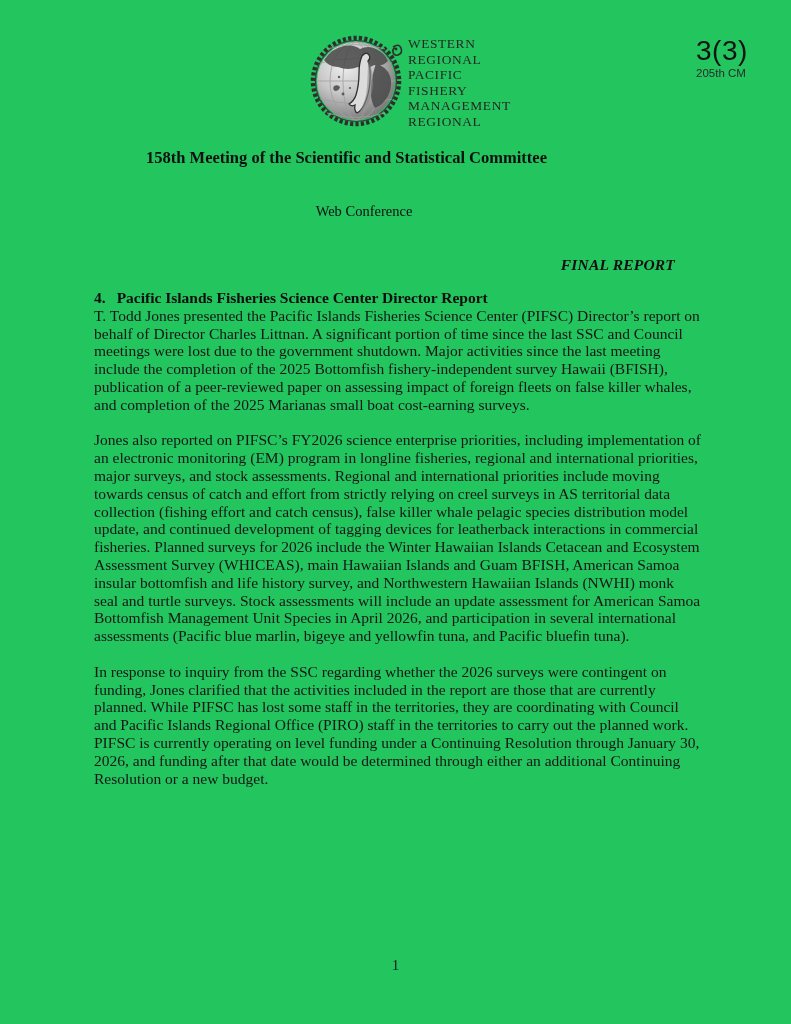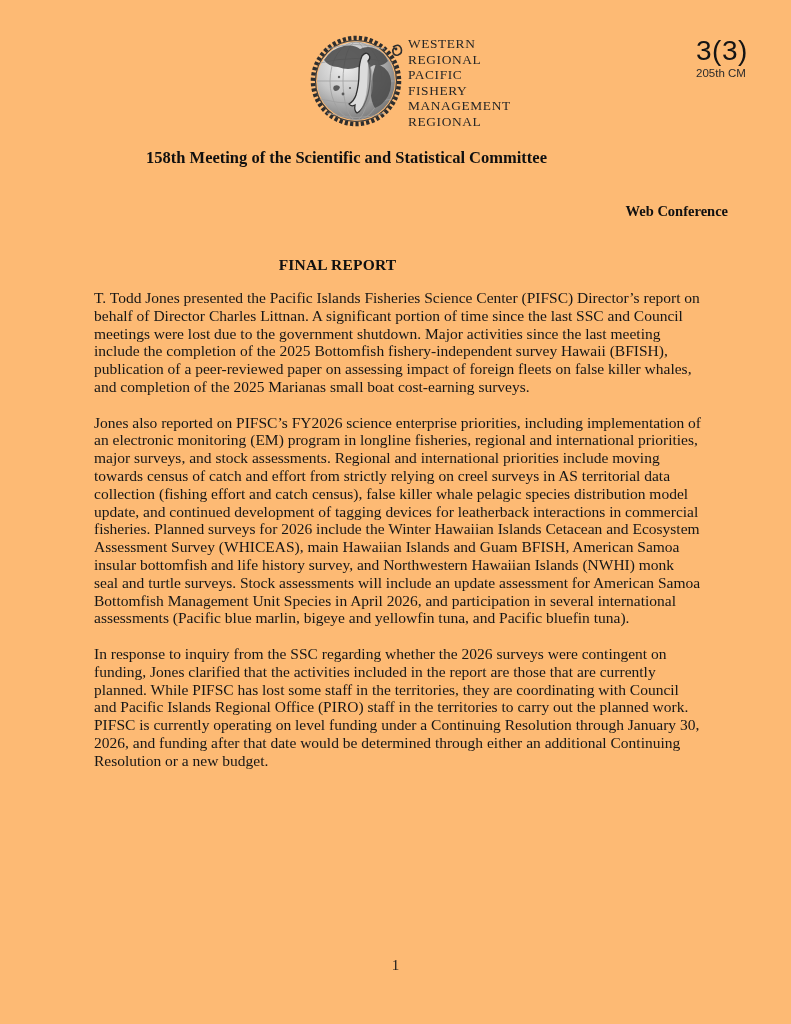--- a/index.html
+++ b/index.html
@@ -4,21 +4,21 @@
 <style>
   html, body { margin: 0; padding: 0; }
   body {
     width: 791px; height: 1024px;
     background: #ffffff;
     font-family: "Liberation Serif", serif;
     color: #1b1b1b;
     position: relative;
     overflow: hidden;
   }
-  .page { position: absolute; inset: 0; background: #fdba74; padding-left: 32px; }
+  .page { position: absolute; inset: 0; background: #22c55e; padding-left: 32px; }
 
   
   .logo-wrap { position: absolute; left: 310px; top: 30px; width: 95px; height: 100px; }
   .org-name {
     position: absolute; left: 408px; top: 36px;
     font-family: "Liberation Serif", serif;
     font-size: 13.4px; line-height: 15.6px;
     letter-spacing: 0.6px; color: #262626; font-weight: 500;
   }
   .doc-number-block {
@@ -29,26 +29,27 @@
   .doc-subnumber { font-size: 11.5px; line-height: 13px; color: #2b2b2b; margin-top: 1px; }
 
   
   .meeting-title {
     position: absolute; left: 0; top: 147px; width: 693px;
     text-align: center; font-weight: bold;
     font-size: 16.5px; line-height: 21.5px; color: #101010;
   }
   .venue {
     position: absolute; left: 0; top: 203px; width: 728px;
-    text-align: right; font-weight: bold; font-size: 14.5px; color: #101010;
+    text-align: center; font-weight: normal; font-size: 14.5px; color: #101010;
   }
   .report-label {
     position: absolute; left: 0; top: 256px; width: 675px;
-    text-align: center; font-weight: bold; font-size: 15.5px; color: #101010;
+    text-align: right; font-weight: bold; font-size: 15.5px; color: #101010;
     letter-spacing: 0.2px;
+    font-style: italic;
   }
 
   
   .content {
     position: absolute; left: 94px; top: 289px; width: 608px;
     font-size: 15.5px; line-height: 17.8px; color: #161616;
     text-align: left;
   }
   .section-heading { font-weight: bold; color: #0e0e0e; }
   .section-heading .sec-num { display: inline-block; margin-right: 11px; }
@@ -125,20 +126,23 @@
 
   <div class="meeting-title">
     <div>158th Meeting of the Scientific and Statistical Committee</div>
   </div>
 
   <div class="venue">Web Conference</div>
 
   <div class="report-label">FINAL REPORT</div>
 
   <div class="content">
+    <div class="section-heading">
+      <span class="sec-num">4.</span><span>Pacific Islands Fisheries Science Center Director Report</span>
+    </div>
     <p class="first">T. Todd Jones presented the Pacific Islands Fisheries Science Center (PIFSC) Director’s report on behalf of Director Charles Littnan. A significant portion of time since the last SSC and Council meetings were lost due to the government shutdown. Major activities since the last meeting include the completion of the 2025 Bottomfish fishery-independent survey Hawaii (BFISH), publication of a peer-reviewed paper on assessing impact of foreign fleets on false killer whales, and completion of the 2025 Marianas small boat cost-earning surveys.</p>
     <p>Jones also reported on PIFSC’s FY2026 science enterprise priorities, including implementation of an electronic monitoring (EM) program in longline fisheries, regional and international priorities, major surveys, and stock assessments. Regional and international priorities include moving towards census of catch and effort from strictly relying on creel surveys in AS territorial data collection (fishing effort and catch census), false killer whale pelagic species distribution model update, and continued development of tagging devices for leatherback interactions in commercial fisheries. Planned surveys for 2026 include the Winter Hawaiian Islands Cetacean and Ecosystem Assessment Survey (WHICEAS), main Hawaiian Islands and Guam BFISH, American Samoa insular bottomfish and life history survey, and Northwestern Hawaiian Islands (NWHI) monk seal and turtle surveys. Stock assessments will include an update assessment for American Samoa Bottomfish Management Unit Species in April 2026, and participation in several international assessments (Pacific blue marlin, bigeye and yellowfin tuna, and Pacific bluefin tuna).</p>
     <p>In response to inquiry from the SSC regarding whether the 2026 surveys were contingent on funding, Jones clarified that the activities included in the report are those that are currently planned. While PIFSC has lost some staff in the territories, they are coordinating with Council and Pacific Islands Regional Office (PIRO) staff in the territories to carry out the planned work. PIFSC is currently operating on level funding under a Continuing Resolution through January 30, 2026, and funding after that date would be determined through either an additional Continuing Resolution or a new budget.</p>
   </div>
 
   <div class="page-number">1</div>
 
 </div>
 
 </body></html>

